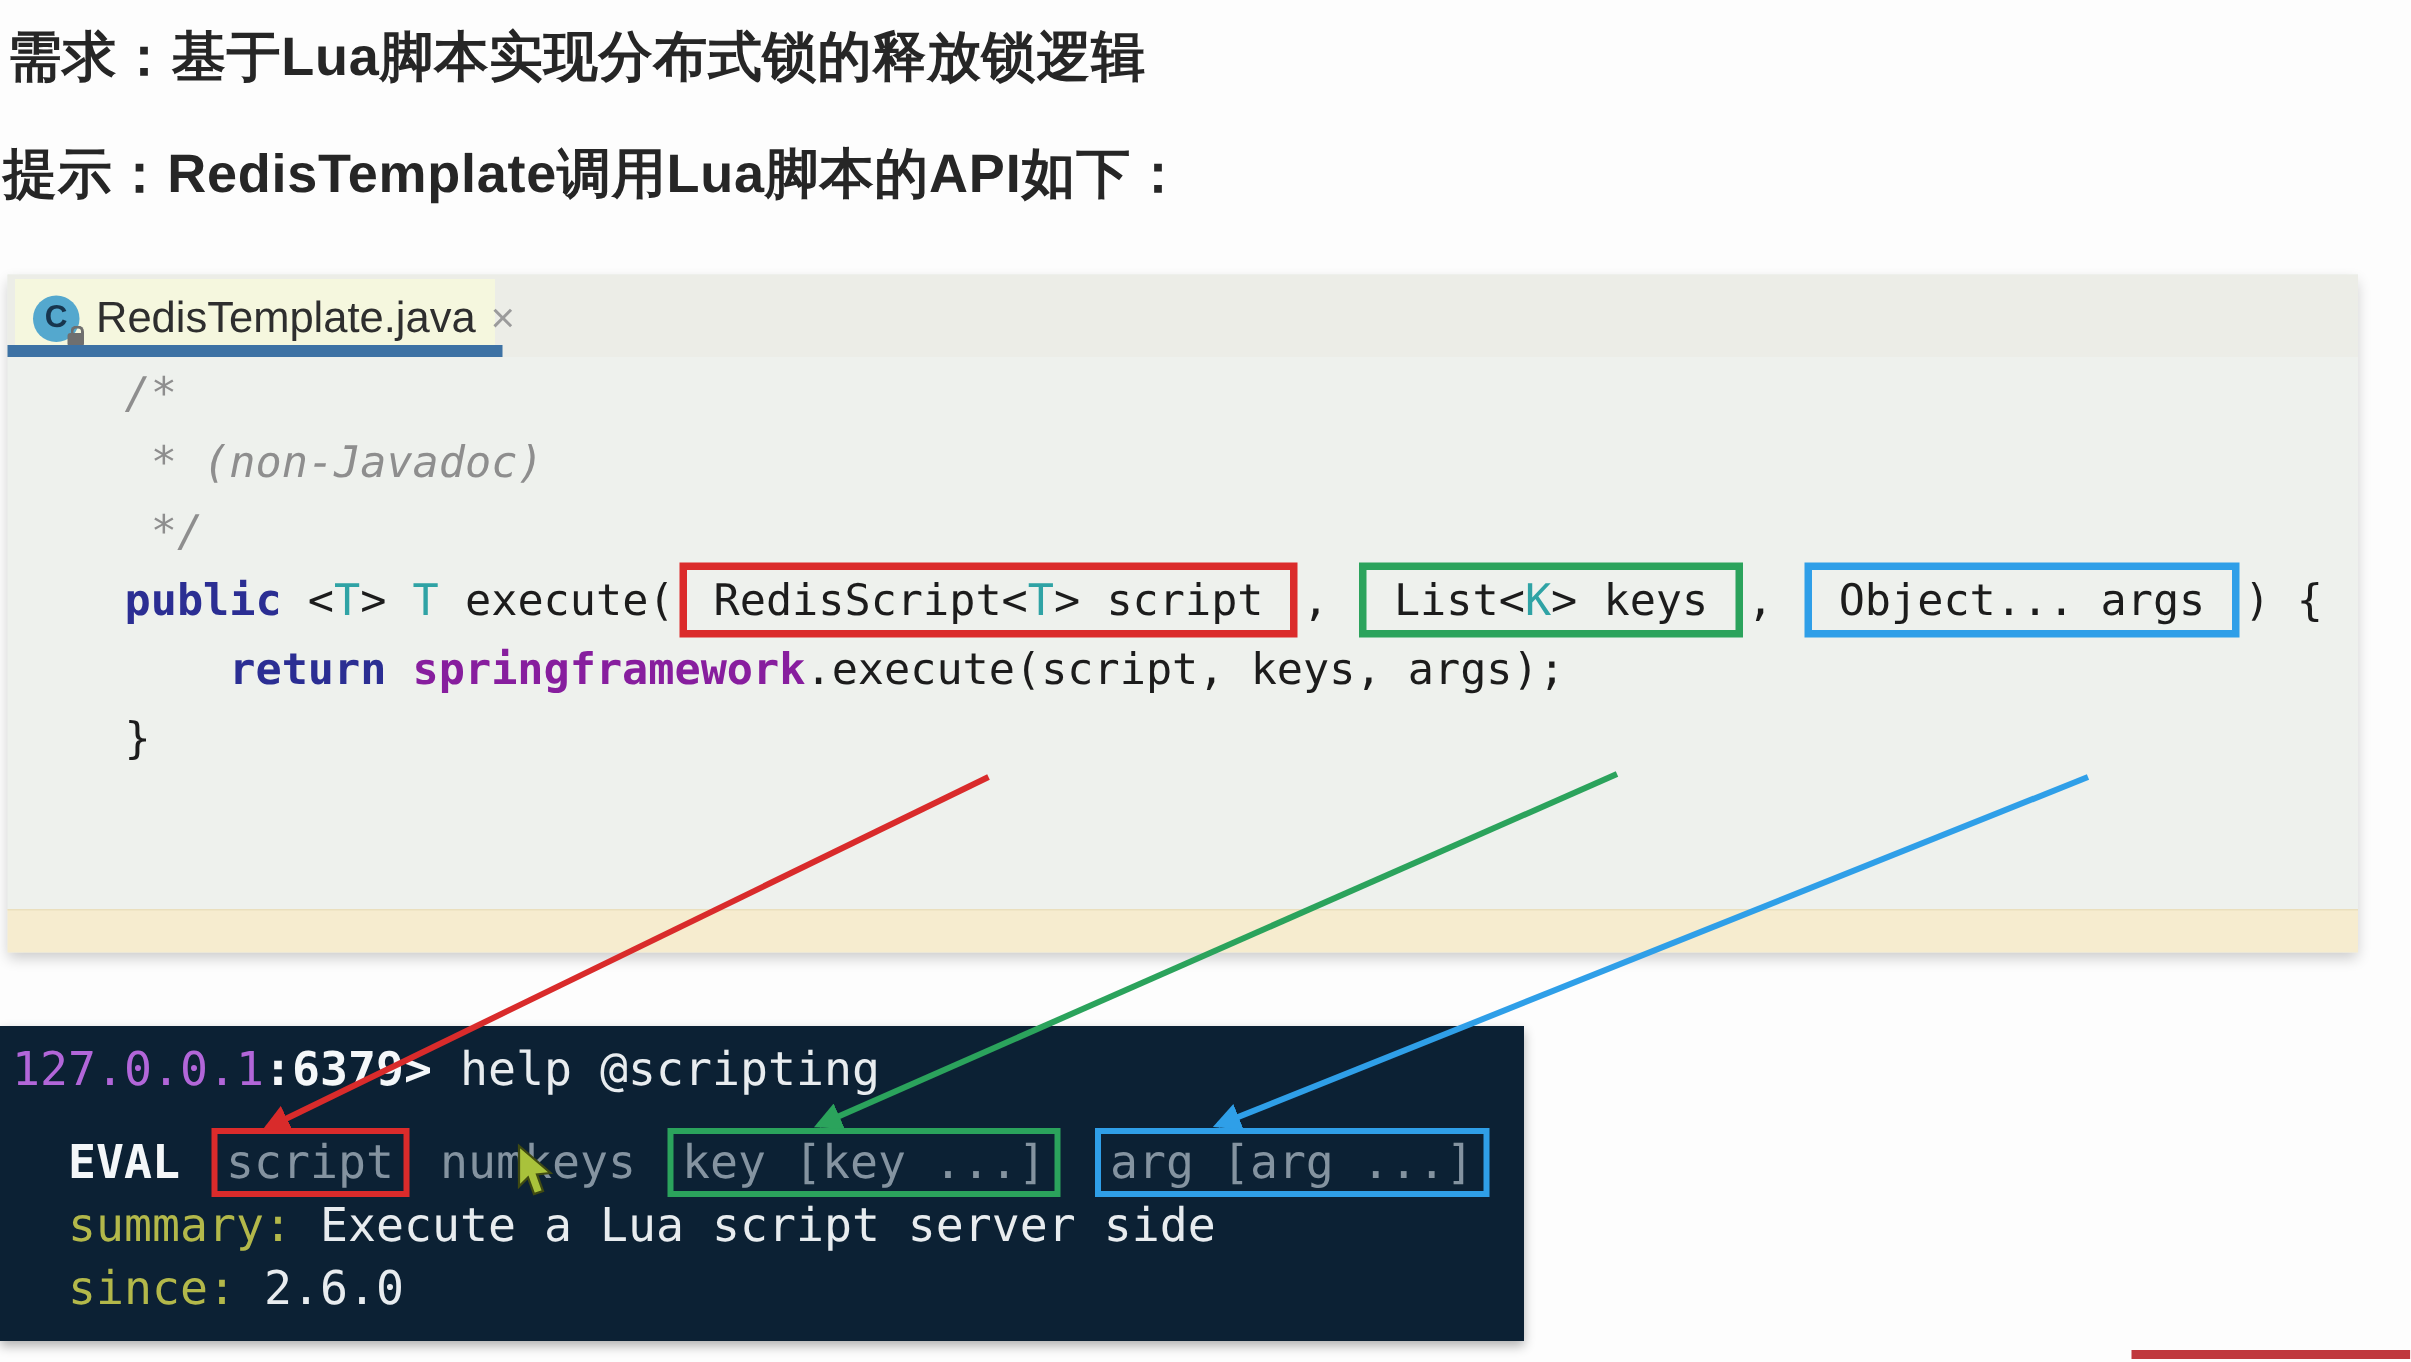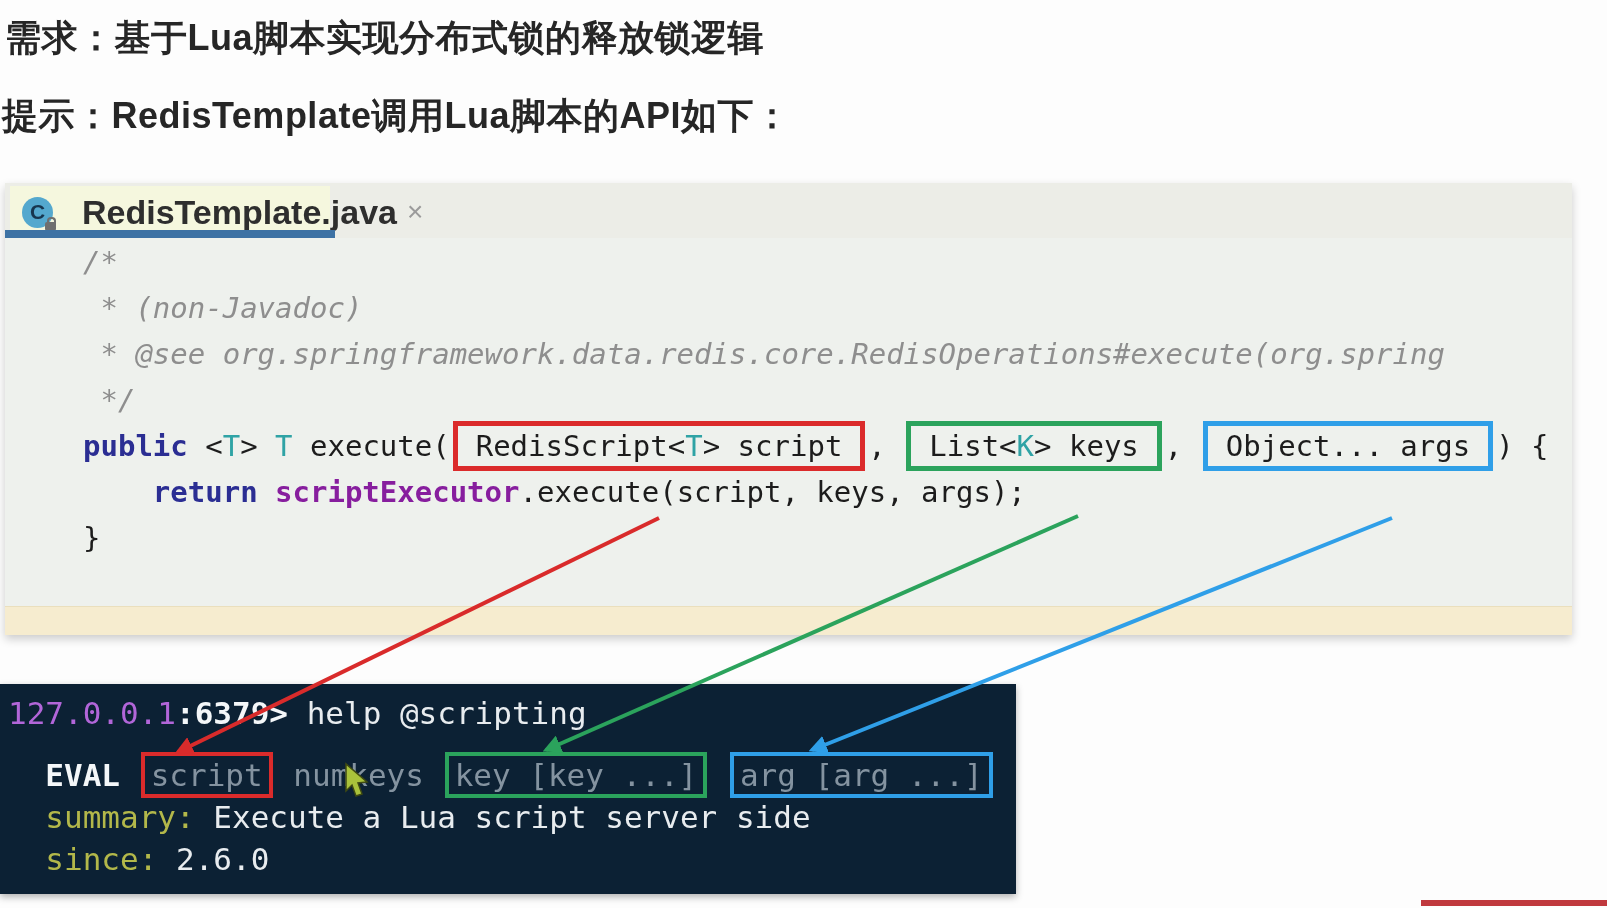--- a/index.html
+++ b/index.html
@@ -30,21 +30,21 @@
     display:flex; align-items:center; justify-content:center; flex:0 0 auto;
   }
   .lock-badge {
     position:absolute; right:-3px; bottom:-3px; width:11px; height:9px;
     background:#6f6f6f; border-radius:2px;
   }
   .lock-badge::before {
     content:""; position:absolute; left:2px; top:-5px; width:5px; height:5px;
     border:2px solid #6f6f6f; border-bottom:none; border-radius:4px 4px 0 0;
   }
-  .tab-label { font-size:34px; font-weight:700; color:#2e2e2e; margin-left:29px; white-space:nowrap; }
+  .tab-label { font-size:29px; font-weight:400; color:#2e2e2e; margin-left:11px; white-space:nowrap; }
   .tab-close { font-size:28px; color:#9b9b9b; margin-left:10px; line-height:1; }
   .tab-underline {
     position:absolute; left:0; bottom:0; width:330px; height:8px; background:#3d72a4;
   }
   .code {
     font-family:"DejaVu Sans Mono", "Liberation Mono", monospace;
     font-size:29px; line-height:46px; color:#1c1c1c; padding-top:1px;
   }
   .code-line { white-space:pre; padding-left:78px; }
   .cmt { color:#8e8e8e; font-style:italic; }
@@ -101,24 +101,23 @@
         </span>
         <span class="tab-label">RedisTemplate.java</span>
         <span class="tab-close">×</span>
       </div>
       <div class="tab-underline"></div>
     </div>
 
     <div class="code">
       <div class="code-line"><span class="cmt">/*</span></div>
       <div class="code-line"><span class="cmt"> * (non-Javadoc)</span></div>
-      <div class="code-line"><span class="cmt"> * @see org.springframework.data.redis.core.RedisOperations#execute(org.spring</span></div>
       <div class="code-line"><span class="cmt"> */</span></div>
       <div class="code-line"><span class="kw">public </span><span>&lt;</span><span class="tp">T</span><span>&gt; </span><span class="tp">T</span><span> execute(</span><span class="hl-box hl-red"><span>RedisScript&lt;</span><span class="tp">T</span><span>&gt; script</span></span><span>, </span><span class="hl-box hl-green"><span>List&lt;</span><span class="tp">K</span><span>&gt; keys</span></span><span>, </span><span class="hl-box hl-blue"><span>Object... args</span></span><span>) {</span></div>
-      <div class="code-line"><span>    </span><span class="kw">return </span><span class="fld">scriptExecutor</span><span>.execute(script, keys, args);</span></div>
+      <div class="code-line"><span>    </span><span class="kw">return </span><span class="fld">springframework</span><span>.execute(script, keys, args);</span></div>
       <div class="code-line"><span>}</span></div>
     </div>
 
     <div class="current-line-strip"></div>
   </div>
 
   <div class="terminal-window">
     <div class="term-line"><span class="t-host">127.0.0.1</span><span class="t-bold">:6379&gt; </span><span>help @scripting</span></div>
     <div class="term-spacer"></div>
     <div class="term-line"><span class="t-bold">  EVAL </span><span class="t-box t-red"><span class="t-gray">script</span></span><span class="t-gray"> numkeys </span><span class="t-box t-green"><span class="t-gray">key [key ...]</span></span><span class="t-gray"> </span><span class="t-box t-blue"><span class="t-gray">arg [arg ...]</span></span></div>

